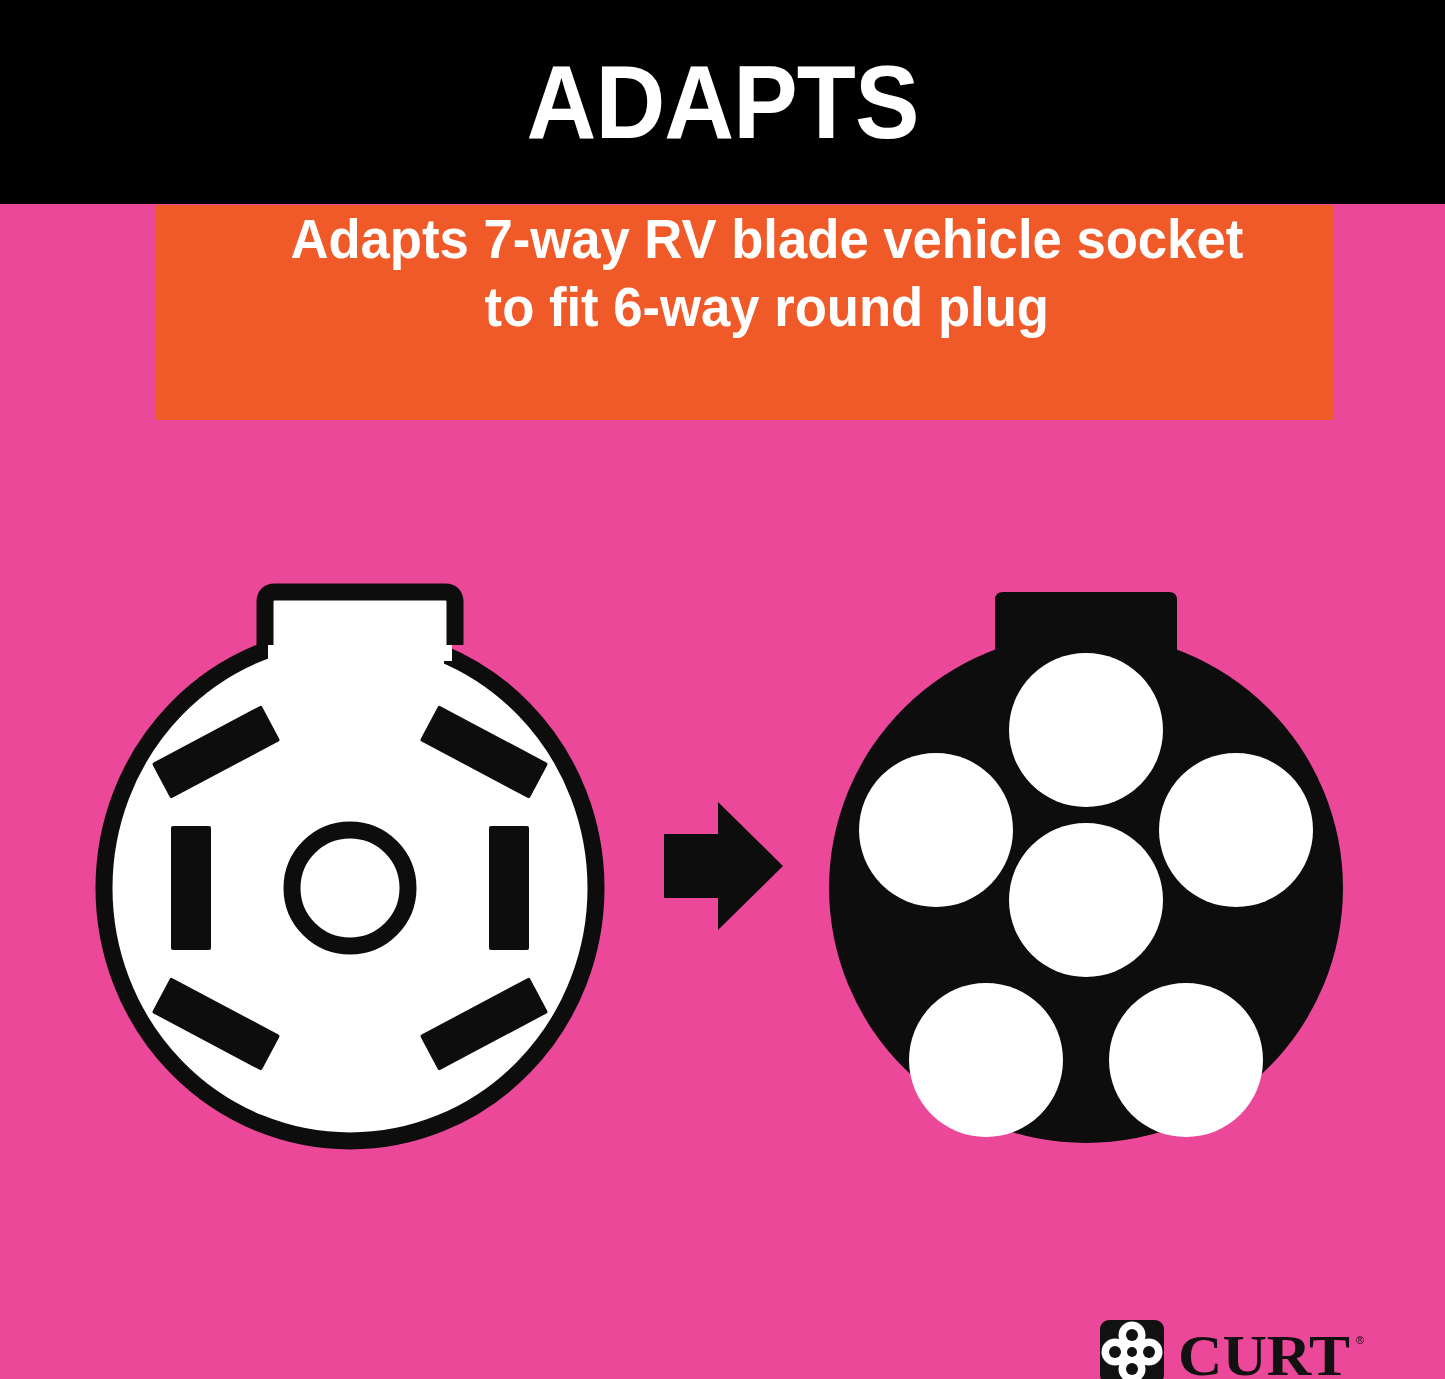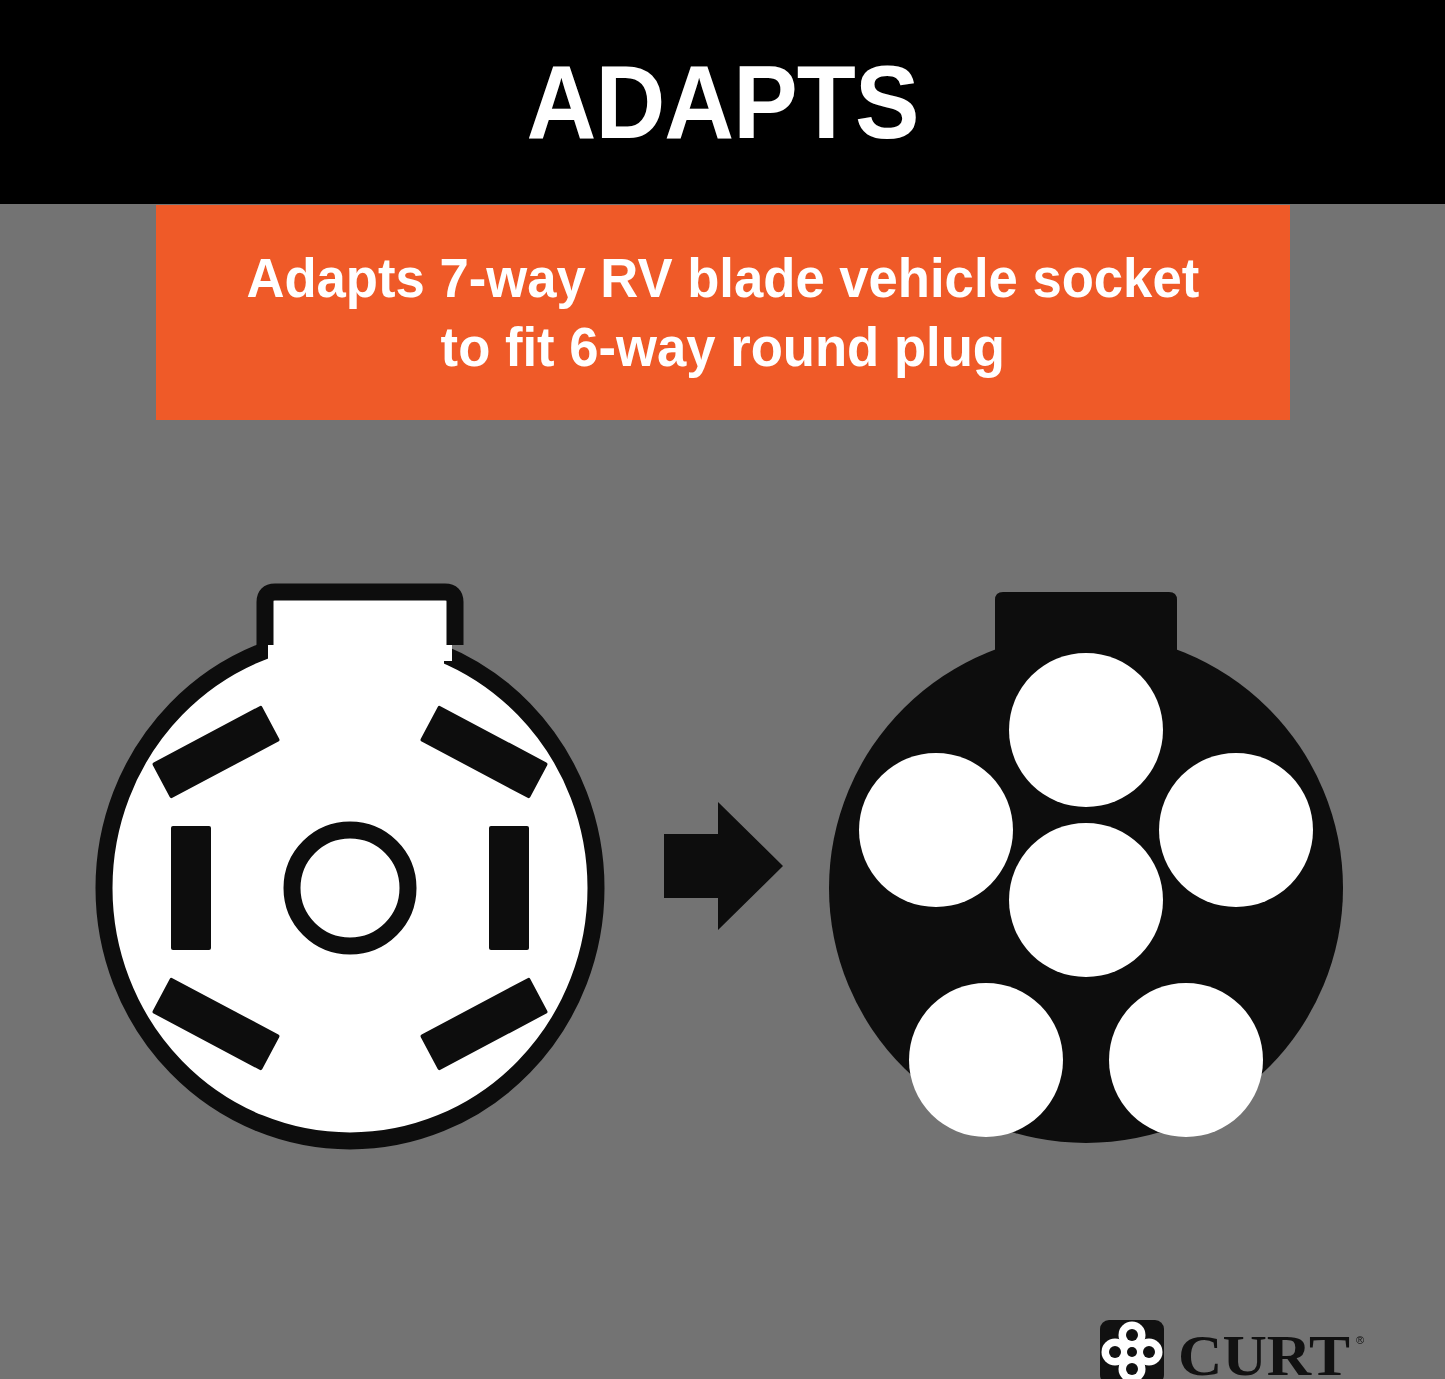--- a/index.html
+++ b/index.html
@@ -8,21 +8,21 @@
     padding: 0;
     background: #ffffff;
   }
   body {
     font-family: "Liberation Sans", sans-serif;
   }
   #page {
     position: relative;
     width: 1445px;
     height: 1379px;
-    background: #737373;
+    background: #ec4899;
     overflow: hidden;
   }
 
   
   #header-banner {
     position: absolute;
     left: 0;
     top: 0;
     width: 1445px;
     height: 204px;
@@ -50,22 +50,22 @@
 
   
   #subtitle-band {
     position: absolute;
     left: 156px;
     top: 205px;
     width: 1134px;
     height: 215px;
     background: #ef5a28;
     display: flex;
-    align-items: center;
     justify-content: center;
+    padding-left: 44px;
   }
   #subtitle-text {
     color: #ffffff;
     font-family: "Liberation Sans Narrow", "Liberation Sans", sans-serif;
     font-weight: 700;
     font-size: 56px;
     line-height: 1.22;
     text-align: center;
     transform: scaleX(0.94);
     transform-origin: center center;

